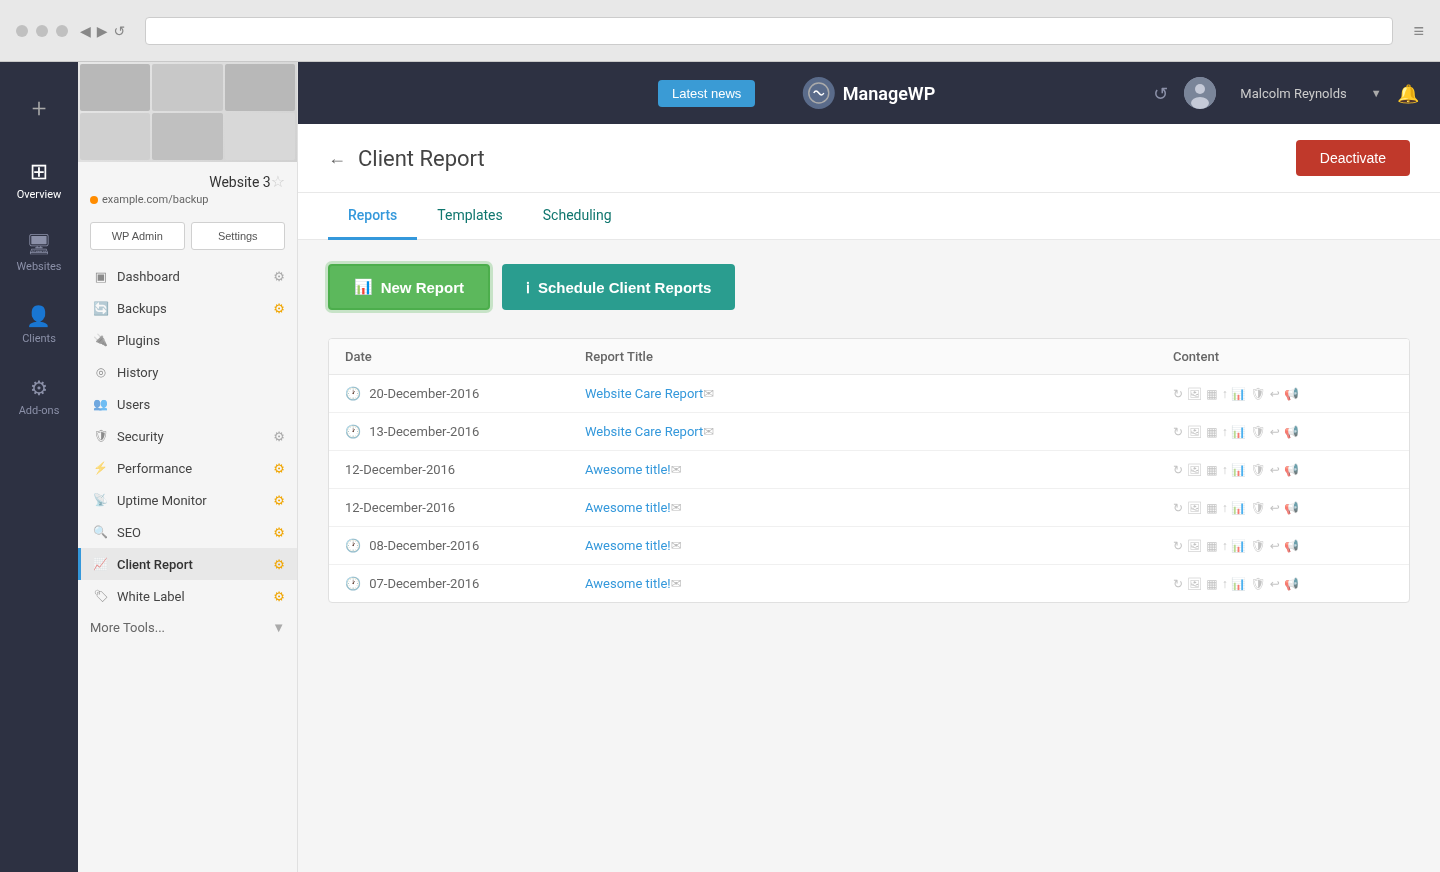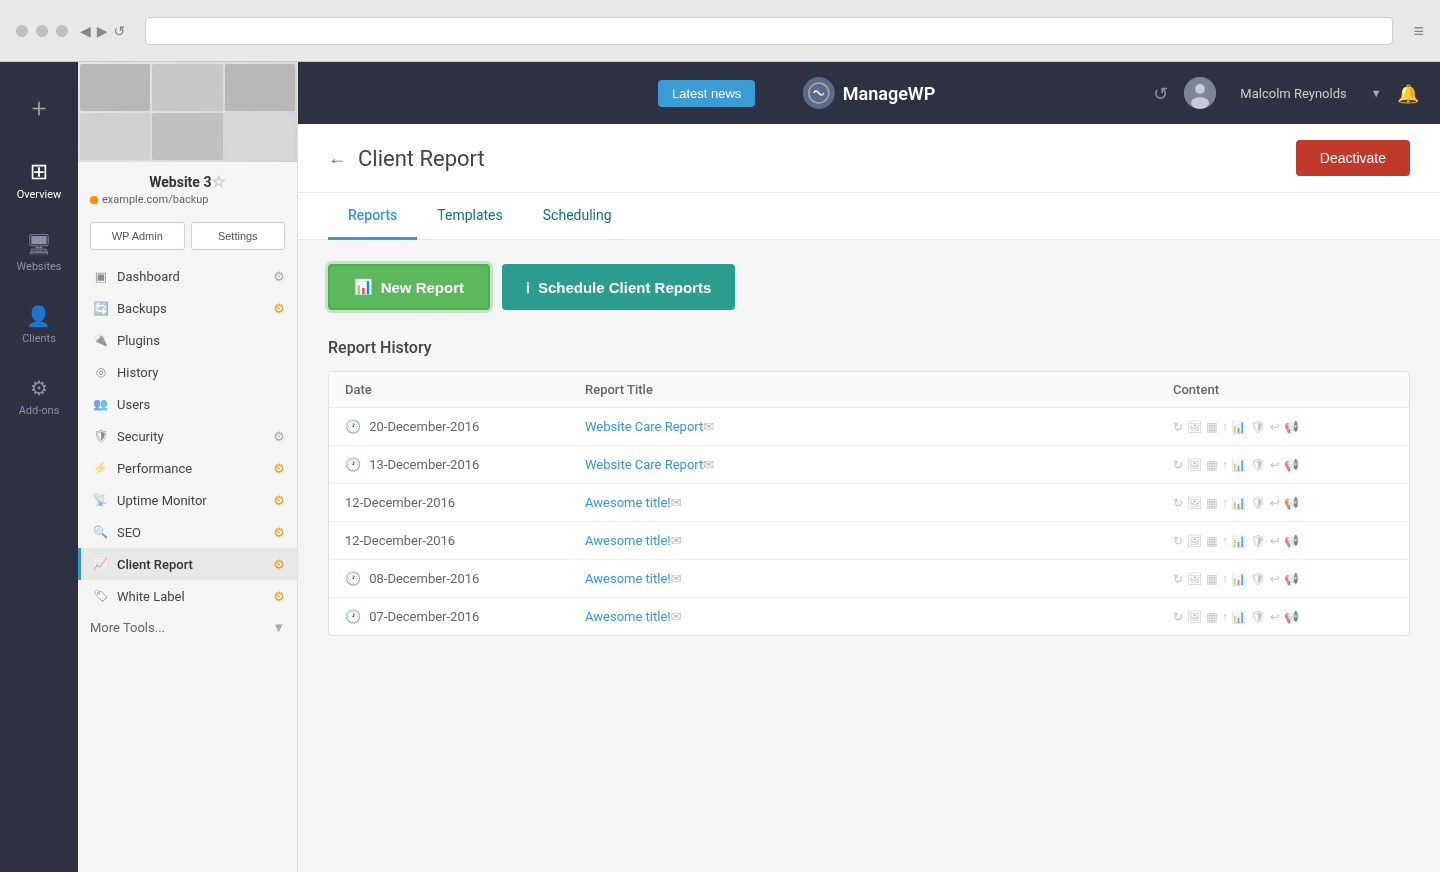--- a/index.html
+++ b/index.html
@@ -84,21 +84,21 @@
       background: linear-gradient(135deg, #e8e8e8 0%, #d0d0d0 100%);
       position: relative;
       display: grid;
       grid-template-columns: repeat(3, 1fr);
       grid-template-rows: repeat(2, 1fr);
       gap: 2px;
       padding: 2px;
     }
     .preview-block { background: #c8c8c8; border-radius: 2px; }
     .website-info { padding: 10px 12px; }
-    .website-name { font-size: 14px; font-weight: 700; color: #333; display: flex; align-items: center; justify-content: center; }
+    .website-name { font-size: 14px; font-weight: 400; color: #333; display: flex; align-items: center; justify-content: flex-end; }
     .website-url { font-size: 11px; color: #666; display: flex; align-items: center; gap: 4px; margin-top: 2px; }
     .url-dot { width: 8px; height: 8px; background: #ff8c00; border-radius: 50%; flex-shrink: 0; }
     .website-actions { display: flex; gap: 6px; padding: 6px 12px 10px; }
     .website-action-btn {
       flex: 1;
       height: 28px;
       background: white;
       border: 1px solid #d0d0d0;
       border-radius: 3px;
       font-size: 11px;
@@ -492,21 +492,20 @@
             <span>📊</span>
             <span>New Report</span>
           </button>
           <button class="schedule-btn">
             <span>ℹ</span>
             <span>Schedule Client Reports</span>
           </button>
         </div>
 
         <div>
-          <div class="section-title">Report History</div>
 
           <div class="report-table">
 
             <div class="report-table-header">
               <span>Date</span>
               <span>Report Title</span>
               <span>Content</span>
             </div>
 
             <div class="report-row">

